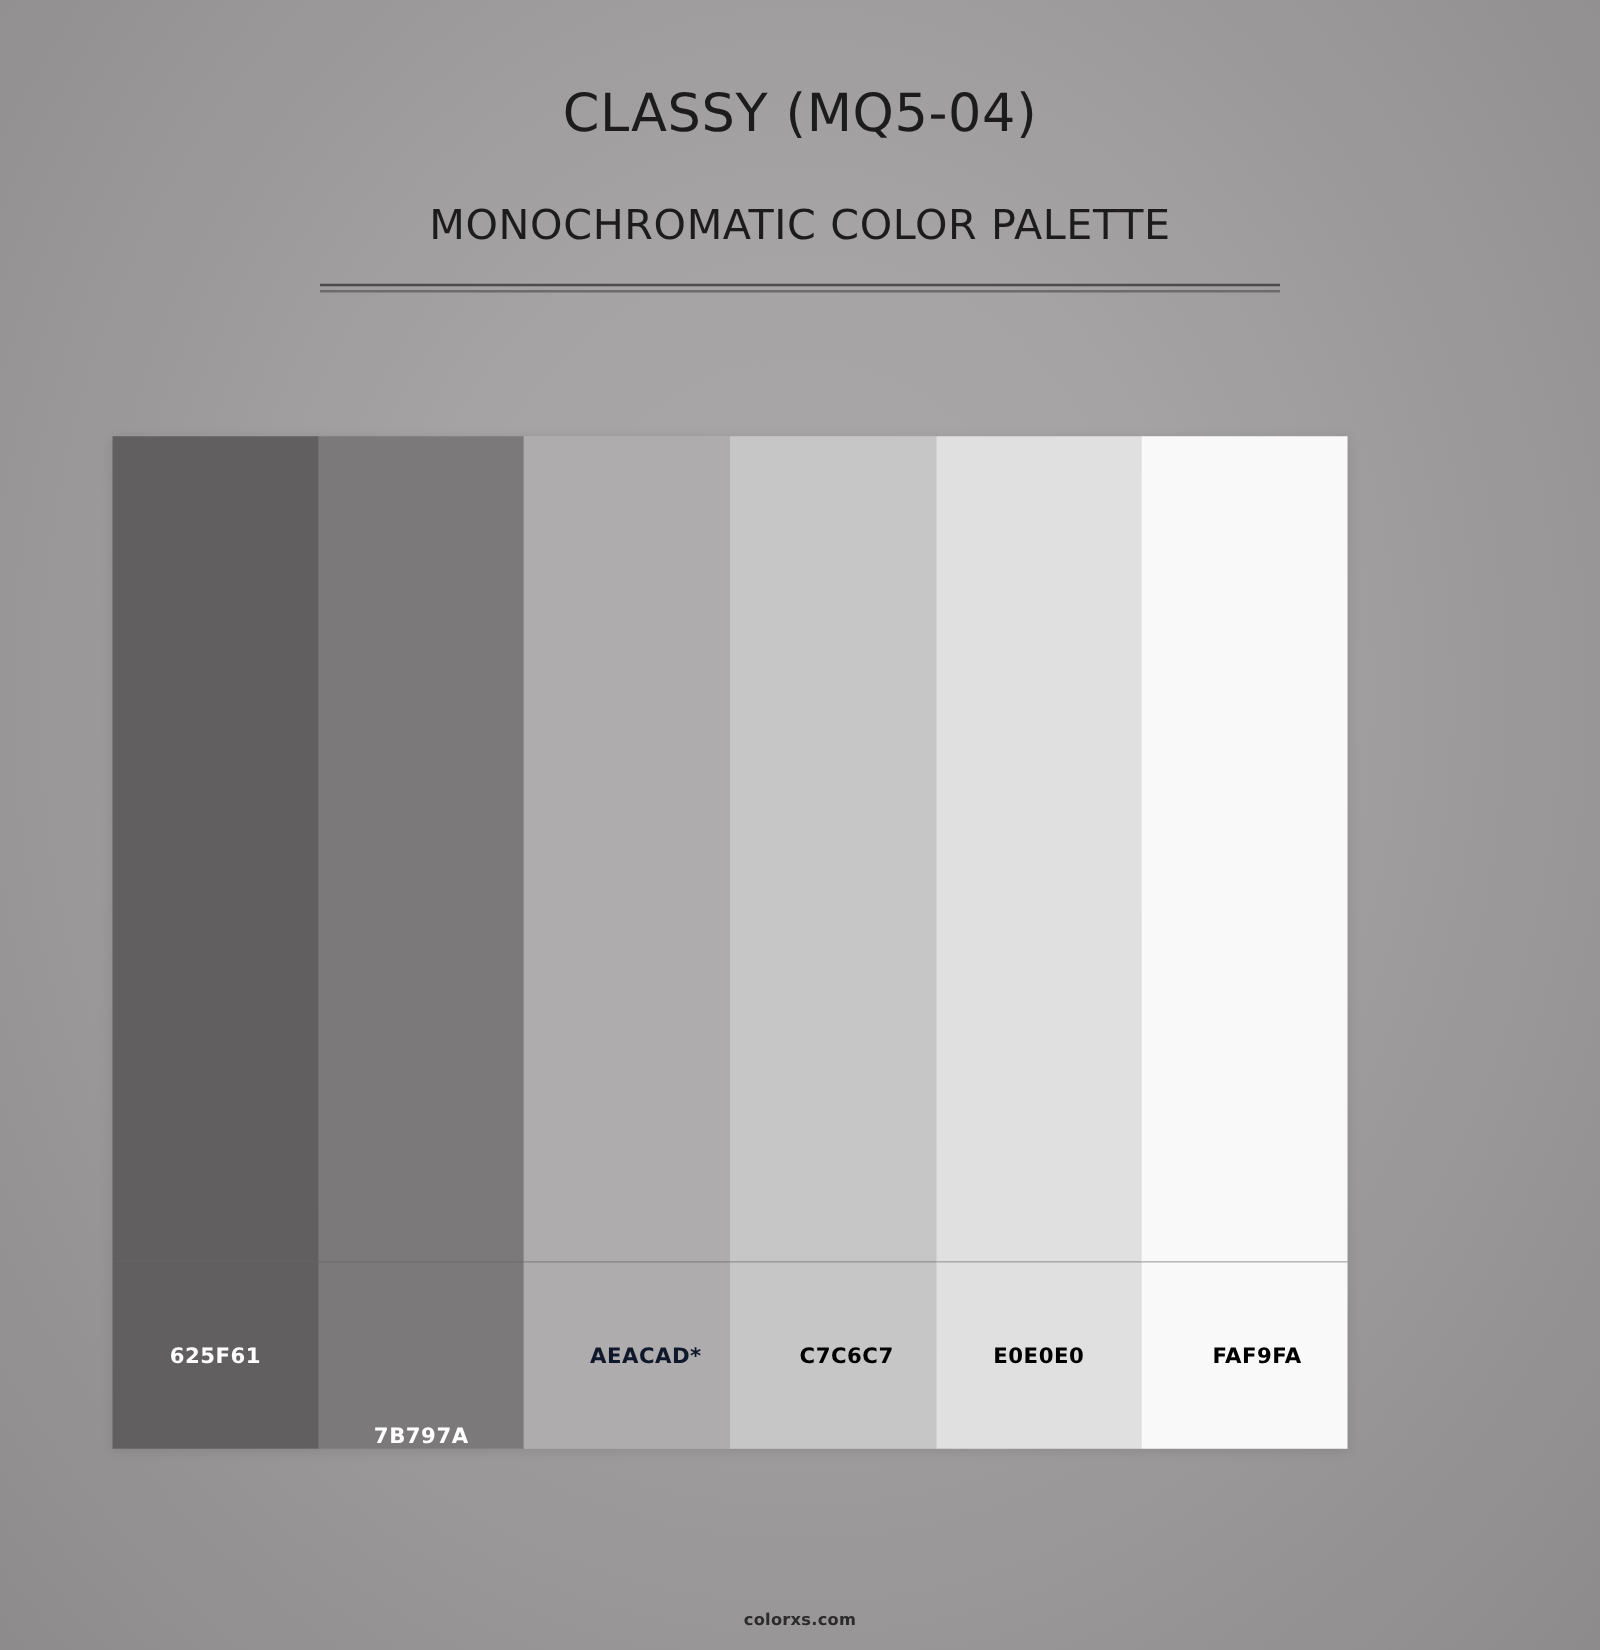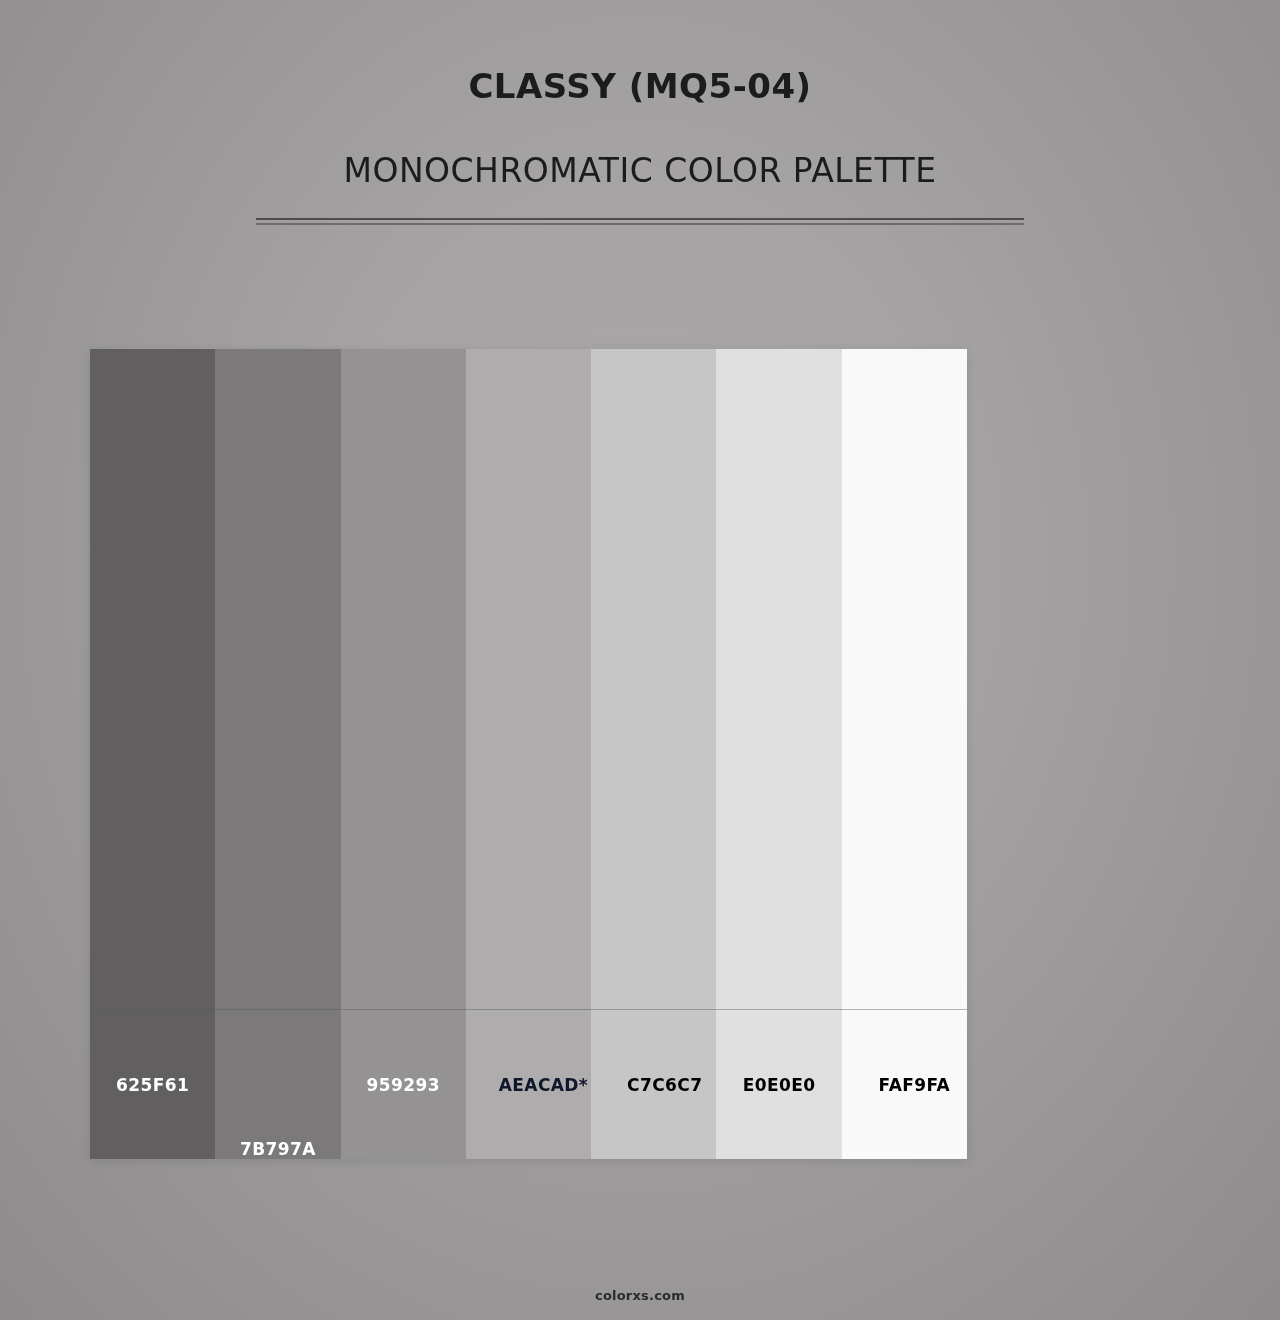--- a/index.html
+++ b/index.html
@@ -21,22 +21,22 @@
     height: 1320px;
     box-sizing: border-box;
   }
 
   .header {
     padding-top: 68px;
     text-align: center;
   }
 
   .title {
-    font-size: 34px;
-    font-weight: bold;
+    font-size: 42px;
+    font-weight: normal;
     letter-spacing: 0.5px;
     color: #1d1c1c;
     margin: 0;
     line-height: 1.1;
   }
 
   .subtitle {
     font-size: 33px;
     font-weight: normal;
     color: #1d1c1c;
@@ -58,21 +58,21 @@
   }
   .rule-bottom {
     height: 2px;
     background: #6d6b6c;
   }
 
   .palette {
     position: absolute;
     left: 90px;
     top: 349px;
-    width: 877px;
+    width: 988px;
     height: 810px;
     display: flex;
     box-shadow: 0 2px 10px rgba(0,0,0,0.10);
   }
 
   .swatch {
     flex: 1 1 0;
     display: flex;
     flex-direction: column;
     position: relative;
@@ -135,26 +135,20 @@
           <span class="label" style="color: rgb(255, 255, 255);">625F61</span>
         </div>
       </div>
       <div class="swatch">
         <div class="band" style="background: rgb(123, 121, 122);"></div>
         <div class="label-area" style="background: rgb(123, 121, 122); align-items: flex-end;">
           <span class="label" style="color: rgb(255, 255, 255);">7B797A</span>
         </div>
       </div>
       <div class="swatch">
-        <div class="band" style="background: rgb(149, 146, 147);"></div>
-        <div class="label-area" style="background: rgb(149, 146, 147);">
-          <span class="label" style="color: rgb(255, 255, 255);">959293</span>
-        </div>
-      </div>
-      <div class="swatch">
         <div class="band" style="background: rgb(174, 172, 173);"></div>
         <div class="label-area" style="background: rgb(174, 172, 173);">
           <span class="label" style="color: #0f172a; margin-left: 30px;">AEACAD*</span>
         </div>
       </div>
       <div class="swatch">
         <div class="band" style="background: rgb(199, 198, 199);"></div>
         <div class="label-area" style="background: rgb(199, 198, 199);">
           <span class="label" style="color: rgb(0, 0, 0); margin-left: 22px;">C7C6C7</span>
         </div>

